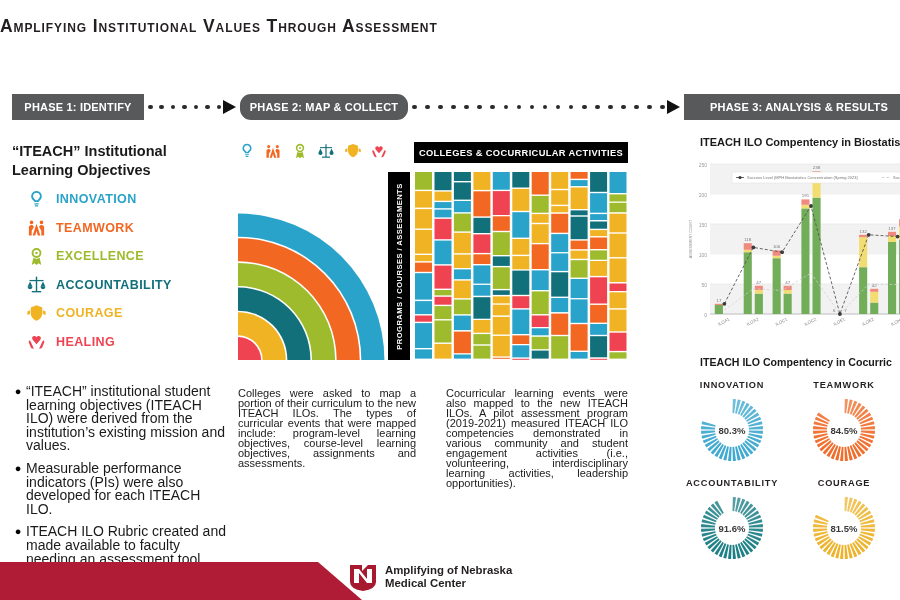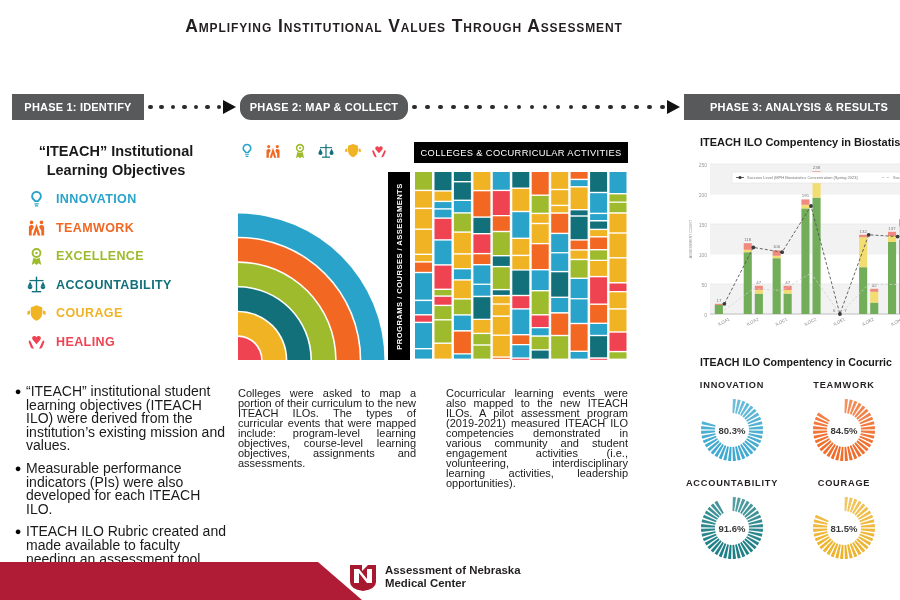--- a/index.html
+++ b/index.html
@@ -6,21 +6,21 @@
   body{
     width:900px;height:600px;position:relative;overflow:hidden;
     background:#ffffff;
     font-family:"Liberation Sans", sans-serif;
     color:#231f20;
   }
   .poster{position:absolute;inset:0;}
 
   
   .title{
-    position:absolute;left:0;top:16px;width:808px;text-align:center;
+    position:absolute;left:0;top:16px;width:808px;
     font-size:17.5px;font-weight:bold;letter-spacing:.9px;
     font-variant:small-caps;color:#231f20;
   }
 
   
   .phase{
     position:absolute;height:26px;background:#58595b;
     display:flex;align-items:center;justify-content:center;
     color:#fff;font-size:11px;font-weight:bold;letter-spacing:.2px;
     white-space:nowrap;
@@ -34,39 +34,39 @@
   #dots2{left:412px;width:268px;}
   .dots .d{width:4.5px;height:4.5px;border-radius:50%;background:#2b2b2b;margin-right:0;}
   .dots .sp{flex:1 1 auto;}
   .arrow{
     width:0;height:0;border-top:7px solid transparent;border-bottom:7px solid transparent;
     border-left:13px solid #111;margin-left:2px;
   }
 
   
   .col1-head{
-    position:absolute;left:12px;top:142px;width:208px;text-align:center;
+    position:absolute;left:12px;top:142px;width:208px;text-align:left;
     font-size:14.5px;font-weight:bold;line-height:1.28;color:#1a1a1a;
   }
   .ilo-list{position:absolute;left:16px;top:185px;width:210px;}
   .ilo-row{height:28.5px;display:flex;align-items:center;}
   .ilo-ico{width:40px;display:flex;justify-content:center;align-items:center;}
   .ilo-lbl{font-size:12.5px;font-weight:bold;letter-spacing:.4px;}
 
   .bullets{position:absolute;left:10px;top:385px;width:216px;}
   .bullet{display:flex;margin-bottom:9px;}
   .bullet .bdot{width:16px;flex:0 0 16px;font-size:11px;line-height:13.5px;color:#000;text-align:center;}
   .bullet .btxt{font-size:14px;line-height:13.6px;color:#1a1a1a;}
 
   
   .icon-strip{position:absolute;left:238px;top:142px;width:150px;display:flex;
               justify-content:space-between;align-items:center;}
   .cc-head{
     position:absolute;left:414px;top:142px;width:214px;height:21px;background:#000;
-    color:#fff;font-size:9.3px;font-weight:normal;letter-spacing:.35px;
+    color:#fff;font-size:9.3px;font-weight:bold;letter-spacing:.35px;
     display:flex;align-items:center;justify-content:center;
   }
   .arcs{position:absolute;left:238px;top:172px;width:148px;height:188px;}
   .vstrip{
     position:absolute;left:388px;top:172px;width:22px;height:188px;background:#000;
     display:flex;align-items:center;justify-content:center;
   }
   .vstrip span{
     transform:rotate(-90deg);white-space:nowrap;color:#fff;
     font-size:7.6px;font-weight:bold;letter-spacing:.45px;
@@ -705,18 +705,18 @@
 
   <svg class="footer" viewBox="0 0 900 48" preserveAspectRatio="none">
       <path d="M 0 10 L 318 10 L 362 48 L 0 48 Z" fill="#b01b35"></path>
     </svg>
   <div class="logo">
     <svg width="30" height="30" viewBox="0 0 30 30">
       <path d="M2 3 L14 3 L14 9 L20 3 L28 3 L28 20 Q28 27 15 29 Q2 27 2 20 Z" fill="#a6192e"></path>
       <path d="M6 7 L11 7 L19 17 L19 7 L24 7 L24 21 L19 21 L11 11 L11 21 L6 21 Z" fill="#ffffff"></path>
     </svg>
     <div class="logo-txt">
-      <div>Assessment of Nebraska</div>
+      <div>Amplifying of Nebraska</div>
       <div>Medical Center</div>
     </div>
   </div>
 
 </div>
 
 </body></html>

